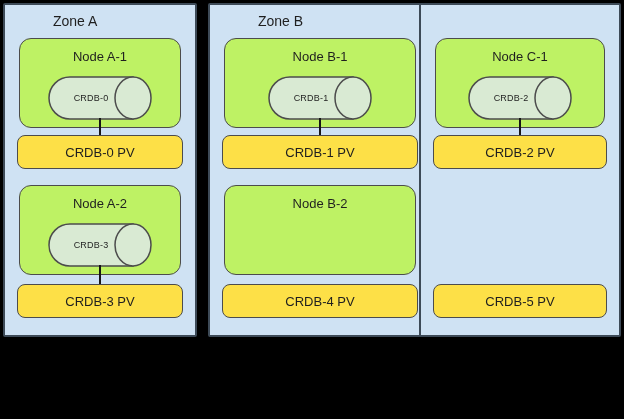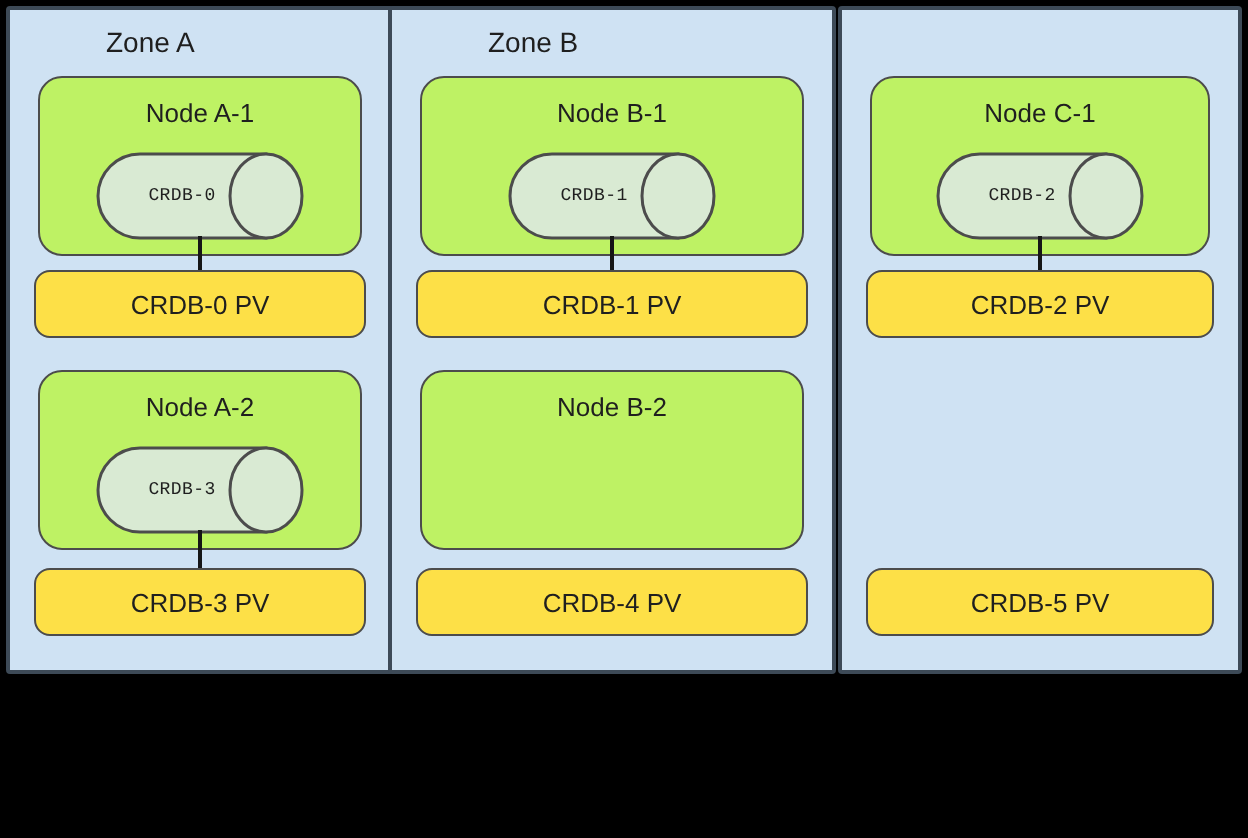--- a/index.html
+++ b/index.html
@@ -12,21 +12,21 @@
     color:#1f1f1f;
   }
   .zone{
     position:absolute;top:3px;height:334px;
     box-sizing:border-box;
     background:#cfe2f3;
     border:2px solid #3d4a57;
     border-radius:2px;
   }
   .zone-a{left:3px;width:194px;}
-  .zone-b{left:194px;width:224px;}
+  .zone-b{left:208px;width:224px;}
   .zone-c{left:419px;width:202px;}
   .zone-title{
     position:absolute;top:9px;left:0;right:0;
     text-align:left;font-size:14px;line-height:15px;padding-left:48px;
   }
   .node{
     position:absolute;left:14px;right:14px;height:90px;
     box-sizing:border-box;
     background:#bef264;
     border:1px solid #4c4c4c;
@@ -34,21 +34,21 @@
   }
   .node.row1{top:33px;}
   .node.row2{top:180px;}
   .node-title{
     position:absolute;top:10px;left:0;right:0;
     text-align:center;font-size:13px;line-height:15px;
   }
   .cylinder{
     position:absolute;top:37px;left:50%;
     transform:translateX(-50%);
-    width:106px;height:44px;font-family:Liberation Mono, monospace;
+    width:106px;height:44px;
   }
   .cylinder svg{display:block;width:106px;height:44px;}
   .cyl-label{
     position:absolute;top:0;left:0;width:88px;height:44px;
     display:flex;align-items:center;justify-content:center;
     font-size:9px;letter-spacing:0.2px;
   }
   .connector{
     position:absolute;left:calc(50% - 1px);width:2px;
     background:#161616;

